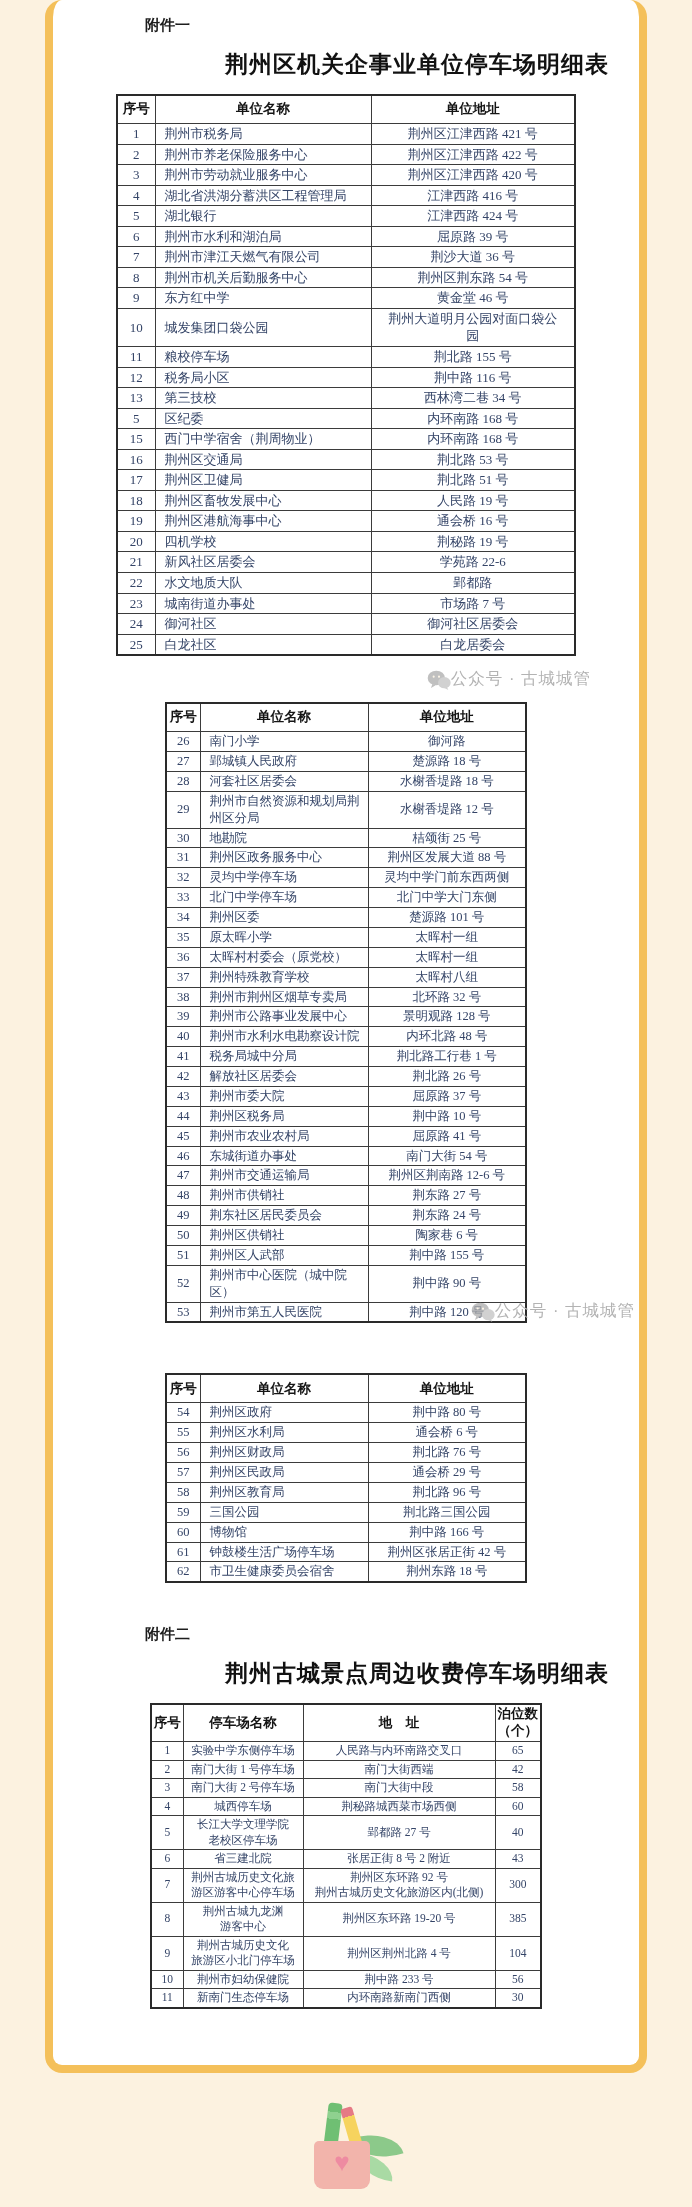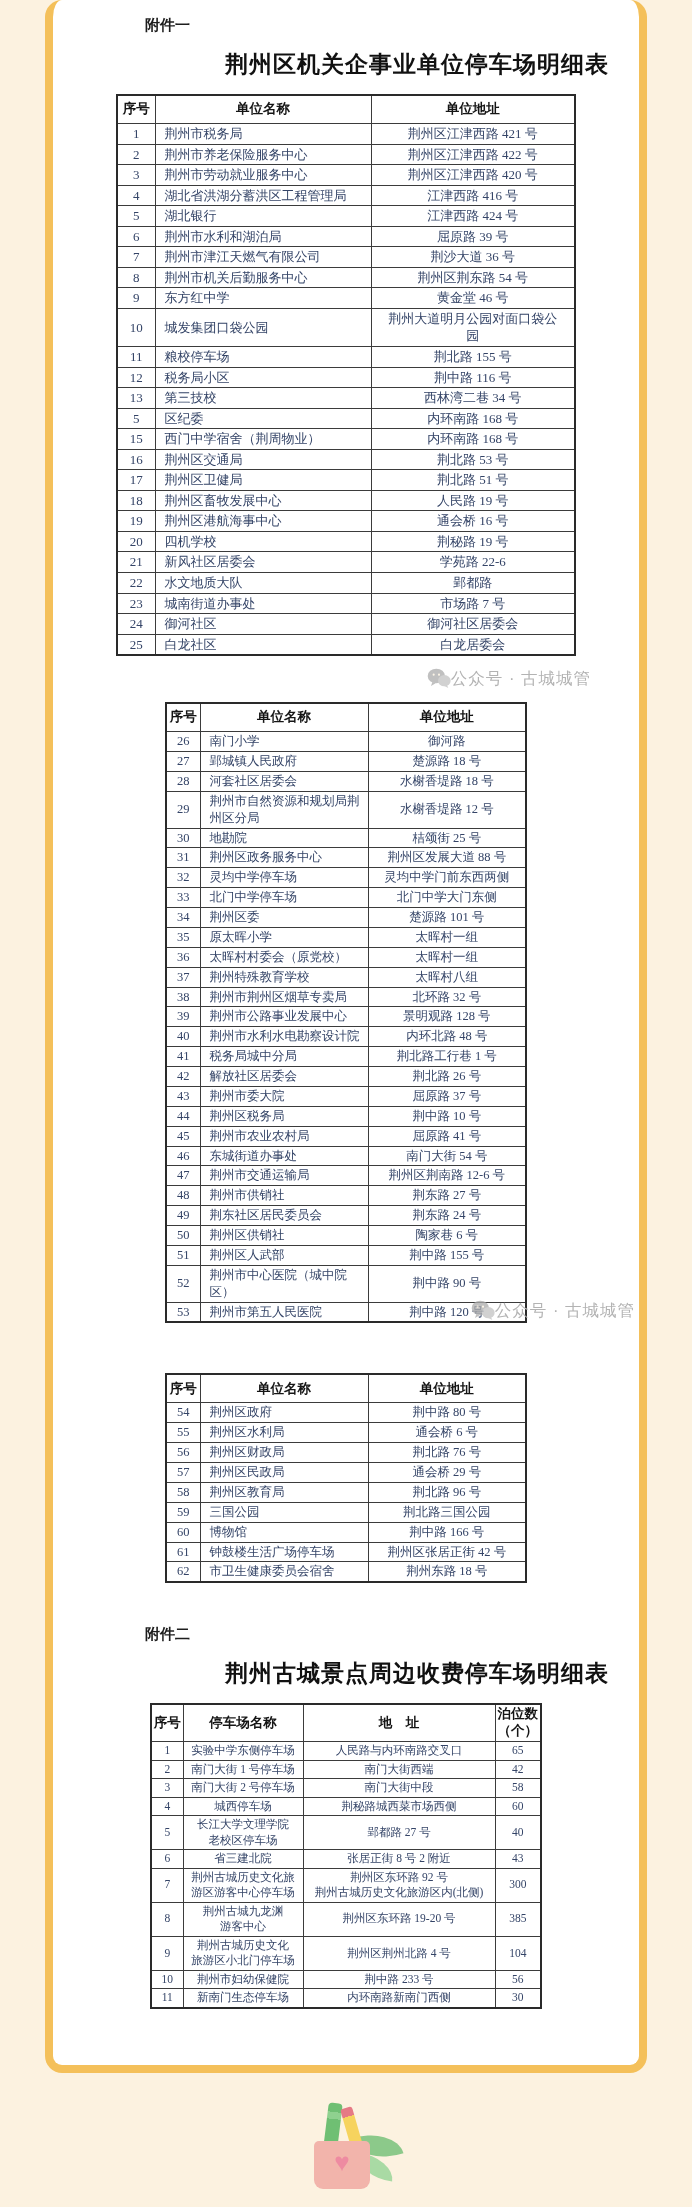--- a/index.html
+++ b/index.html
@@ -21,21 +21,21 @@
           color:#151515;height:25px;white-space:pre-line;line-height:1.25;}
   .tbl td{font-family:"Liberation Serif",serif;font-size:13px;color:#344467;
           text-align:center;padding:1px 4px;line-height:1.35;white-space:pre-line;}
   .t1{width:458px;} .t1 col.c1{width:38px;} .t1 col.c2{width:216px;} .t1 col.c3{width:204px;}
   .t2{width:360px;} .t2 col.c1{width:34px;} .t2 col.c2{width:168px;} .t2 col.c3{width:158px;}
   .t2 td{font-size:12.5px;}
   .t4{width:390px;} .t4 col.c1{width:32px;} .t4 col.c2{width:120px;} .t4 col.c3{width:192px;} .t4 col.c4{width:46px;}
   .t4 td{font-size:11.5px;}
   td.c-left{text-align:left;padding-left:9px;} .gap-md{height:26px;}
 
-  .wm{color:#b3b3b3;font-size:16.5px;letter-spacing:1px;display:flex;align-items:flex-start;
+  .wm{color:#b3b3b3;font-size:16.5px;letter-spacing:1px;display:flex;align-items:flex-end;
       justify-content:flex-end;font-family:"Liberation Sans",sans-serif;}
   .wm-flow{margin:9px 48px 6px 0;}
   .wm-abs{position:absolute;right:-108px;bottom:1px;}
   .wm-icon{width:24px;height:20px;opacity:.75;}
 
   .end-sec{padding:30px 0 8px;text-align:center;}
   .end-art{position:relative;width:120px;height:92px;margin:0 auto;}
   .leaf{position:absolute;border-radius:0 100% 0 100%;}
   .leaf-big{width:46px;height:30px;right:6px;top:28px;transform:rotate(-18deg);background:#8cc98a;}
   .leaf-small{width:38px;height:24px;right:12px;top:52px;transform:rotate(8deg);background:#a9daa4;}

